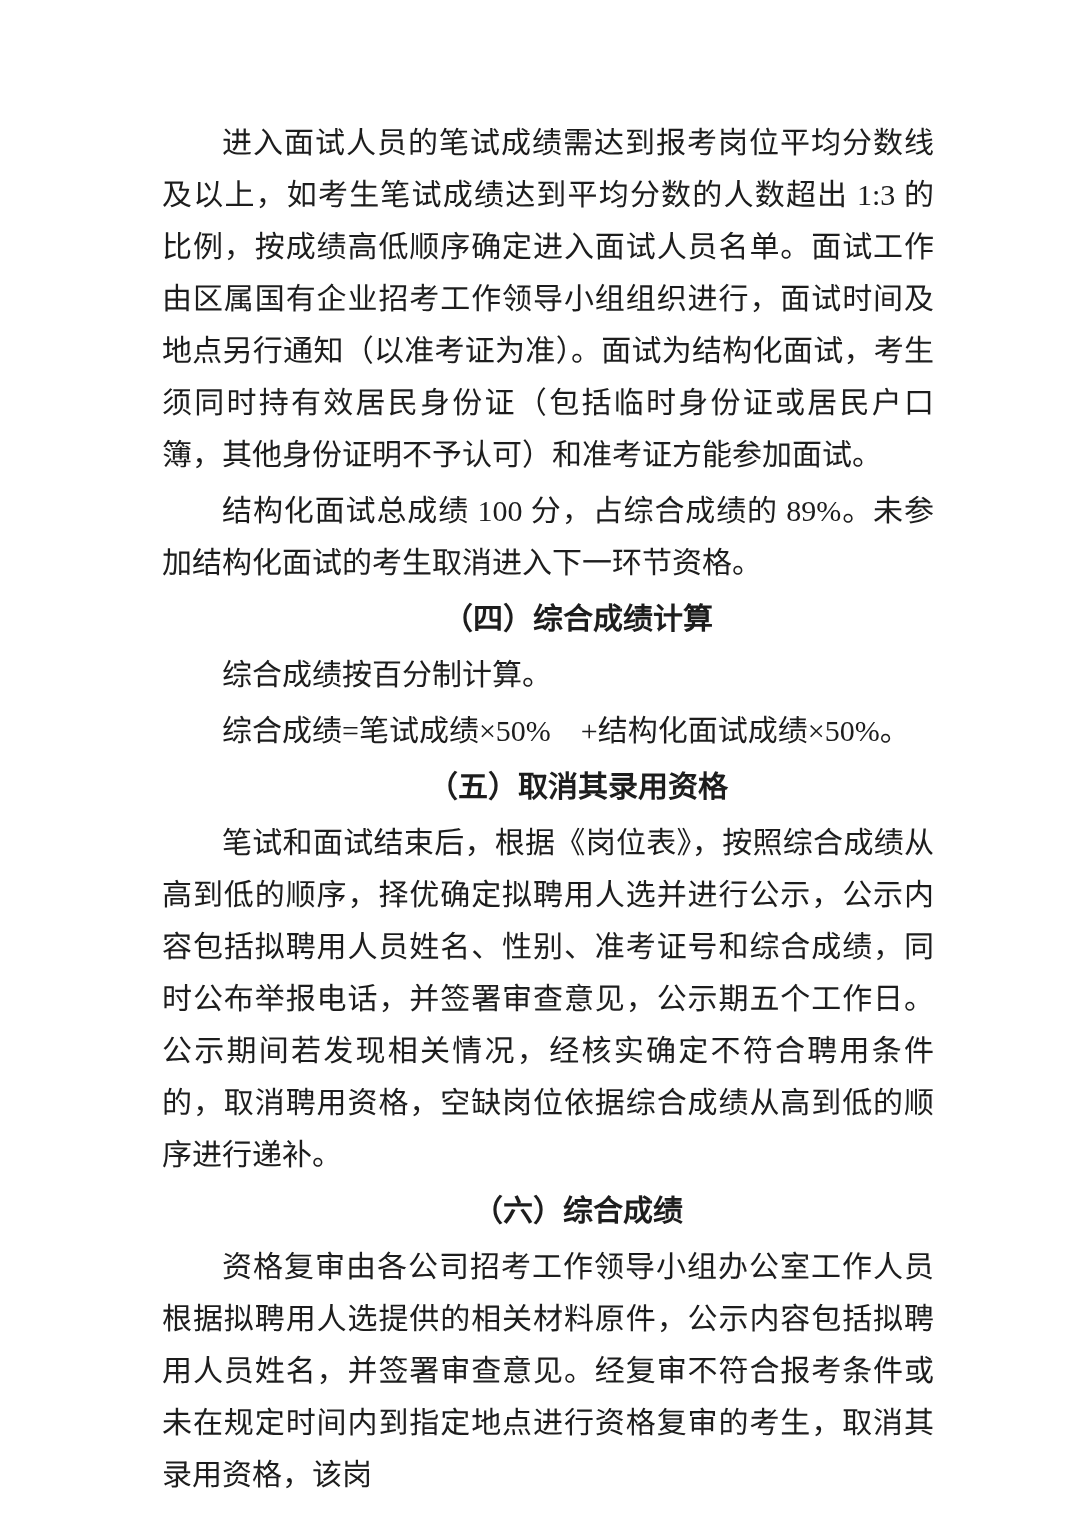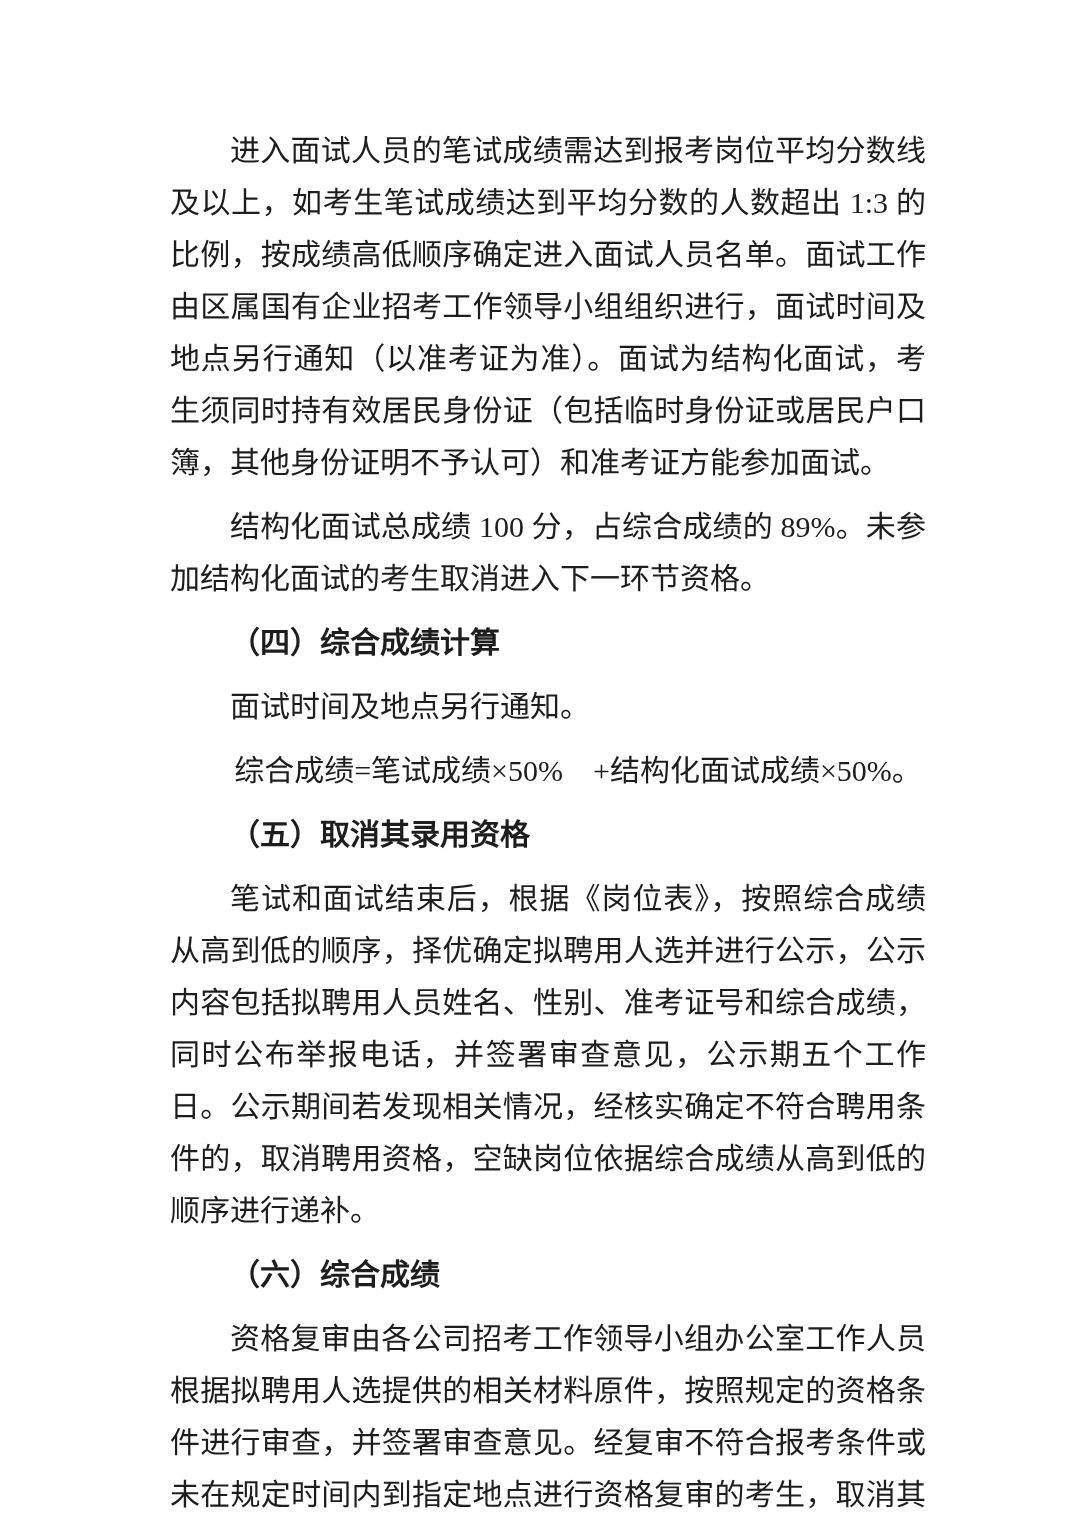--- a/index.html
+++ b/index.html
@@ -19,42 +19,42 @@
     position: absolute;
     left: 158px;
     top: 113px;
     width: 780px;
     color: #1d1d1d;
     font-size: 30px;
     line-height: 52px;
     text-align: justify;
   }
   .para, .heading {
-    margin: 12px;
+    margin: 4px;
     padding: 0;
     text-indent: 2em;
     letter-spacing: 0;
     word-break: break-all;
   }
   .heading {
     font-weight: bold;
-    text-align: left;
+    text-align: center;
   }
   .formula {
-    text-align: center;
+    text-align: left;
   }
 </style>
 </head>
 <body>
 
 <div class="page">
   <div class="doc-body">
     <p class="para">进入面试人员的笔试成绩需达到报考岗位平均分数线及以上，如考生笔试成绩达到平均分数的人数超出 1:3 的比例，按成绩高低顺序确定进入面试人员名单。面试工作由区属国有企业招考工作领导小组组织进行，面试时间及地点另行通知（以准考证为准）。面试为结构化面试，考生须同时持有效居民身份证（包括临时身份证或居民户口簿，其他身份证明不予认可）和准考证方能参加面试。</p>
     <p class="para">结构化面试总成绩 100 分，占综合成绩的 89%。未参加结构化面试的考生取消进入下一环节资格。</p>
     <p class="heading">（四）综合成绩计算</p>
-    <p class="para">面试时间及地点另行通知。</p>
+    <p class="para">综合成绩按百分制计算。</p>
     <p class="para formula">综合成绩=笔试成绩×50%　+结构化面试成绩×50%。</p>
     <p class="heading">（五）取消其录用资格</p>
     <p class="para">笔试和面试结束后，根据《岗位表》，按照综合成绩从高到低的顺序，择优确定拟聘用人选并进行公示，公示内容包括拟聘用人员姓名、性别、准考证号和综合成绩，同时公布举报电话，并签署审查意见，公示期五个工作日。公示期间若发现相关情况，经核实确定不符合聘用条件的，取消聘用资格，空缺岗位依据综合成绩从高到低的顺序进行递补。</p>
     <p class="heading">（六）综合成绩</p>
-    <p class="para">资格复审由各公司招考工作领导小组办公室工作人员根据拟聘用人选提供的相关材料原件，按照规定的资格条件进行审查，并签署审查意见。经复审不符合报考条件或未在规定时间内到指定地点进行资格复审的考生，取消其录用资格，该岗</p>
+    <p class="para">资格复审由各公司招考工作领导小组办公室工作人员根据拟聘用人选提供的相关材料原件，公示内容包括拟聘用人员姓名，并签署审查意见。经复审不符合报考条件或未在规定时间内到指定地点进行资格复审的考生，取消其录用资格，该岗</p>
   </div>
 </div>
 
 </body></html>

